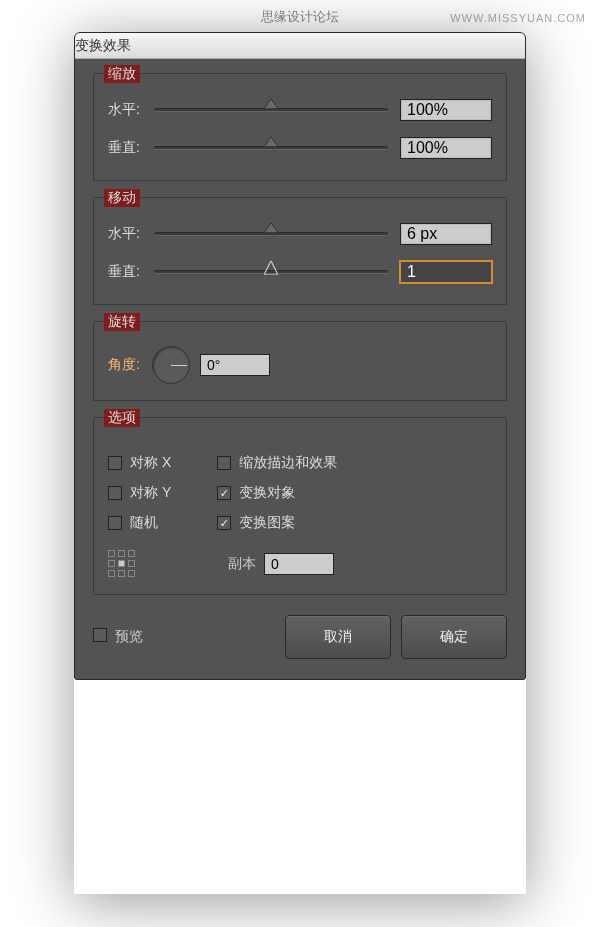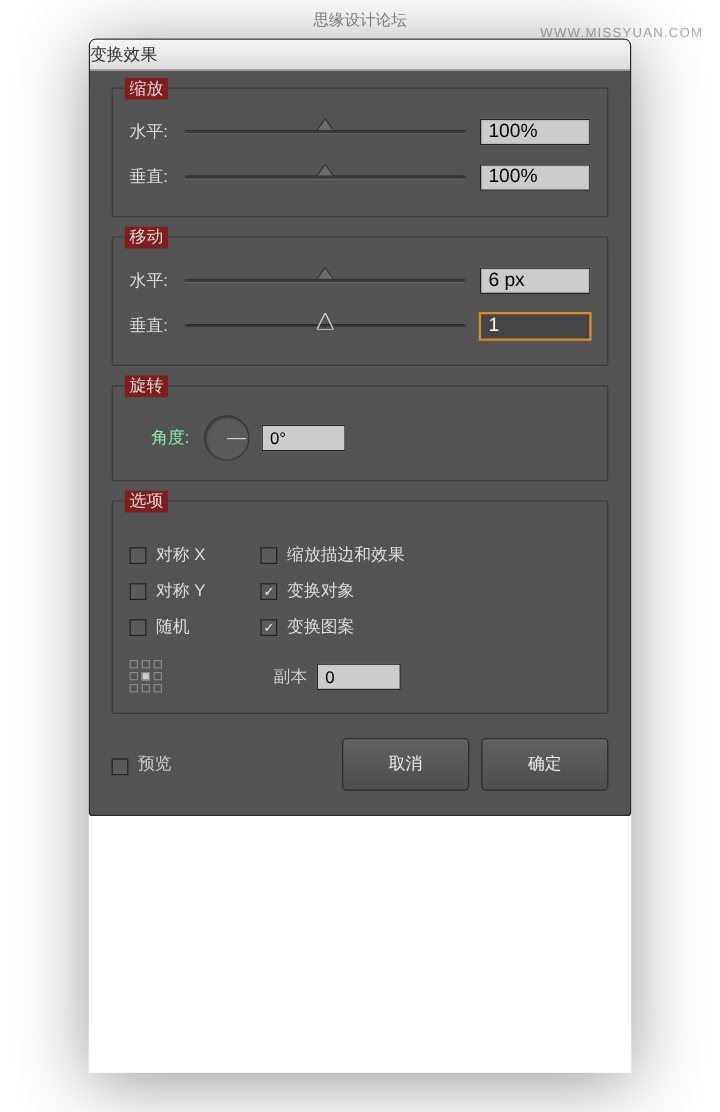--- a/index.html
+++ b/index.html
@@ -7,21 +7,21 @@
       width: 600px;
       height: 927px;
       background: #fff;
       font-family: "Helvetica Neue", Arial, "Microsoft YaHei", sans-serif;
       font-size: 14px;
       color: #ccc;
       position: relative;
     }
     .watermark {
       position: absolute;
-      top: 22px;
+      top: 12px;
       right: 14px;
       font-size: 11px;
       color: #aaa;
       letter-spacing: 1px;
     }
     .watermark-left {
       position: absolute;
       top: 8px;
       left: 300px;
       transform: translateX(-50%);
@@ -133,22 +133,21 @@
       outline-offset: -1px;
       box-shadow: none;
     }
     .angle-row {
       display: flex;
       align-items: center;
       margin-top: 10px;
     }
     .angle-label {
       width: 44px;
-      color: #86efac;
-      margin-left: 18px;
+      color: #fdba74;
     }
     .angle-dial {
       width: 38px;
       height: 38px;
       border: 1px solid #333;
       border-radius: 50%;
       background: #5a5a5a;
       box-shadow: inset 1px 1px 2px rgba(0,0,0,0.4);
       position: relative;
       margin-right: 10px;
@@ -229,21 +228,21 @@
       line-height: 20px;
     }
     .footer {
       display: flex;
       align-items: center;
       margin-top: 20px;
       gap: 10px;
     }
     .preview-chk {
       display: flex;
-      align-items: flex-end;
+      align-items: flex-start;
       gap: 8px;
       flex: 1;
     }
     .btn {
       width: 106px;
       height: 44px;
       background: linear-gradient(#616161, #4d4d4d);
       border: 1px solid #2a2a2a;
       border-radius: 4px;
       color: #eee;

